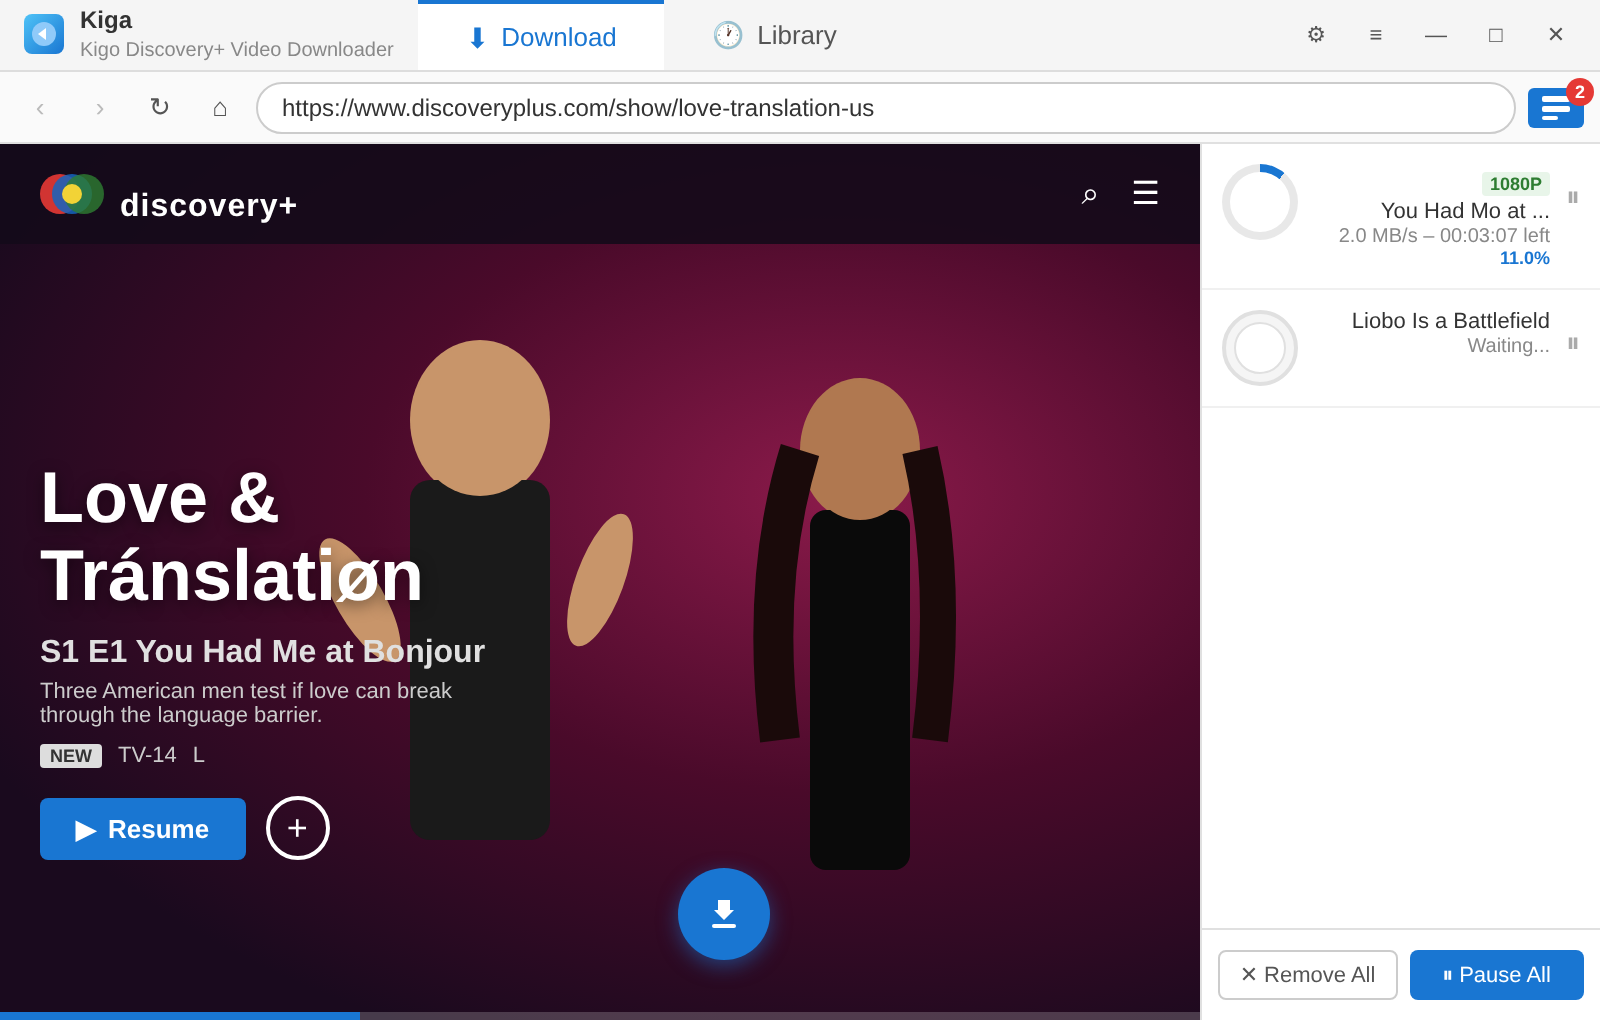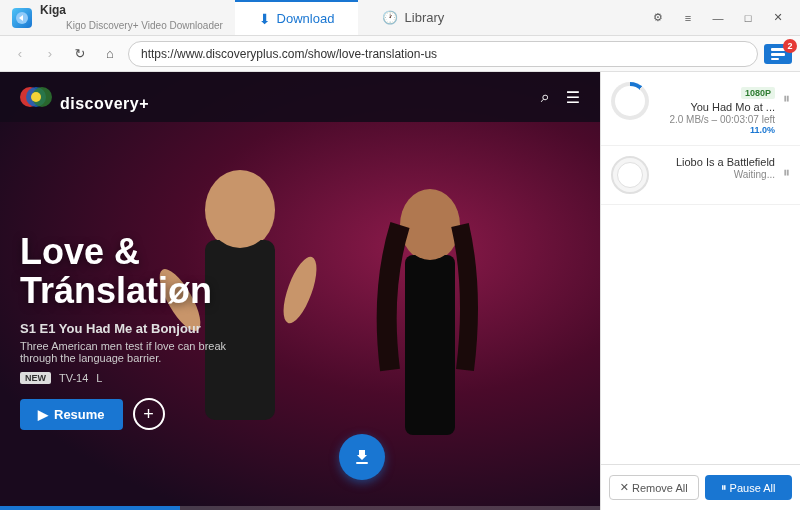--- a/index.html
+++ b/index.html
@@ -22,21 +22,21 @@
       min-width: 160px;
     }
     .app-logo {
       width: 20px; height: 20px;
       background: linear-gradient(135deg, #4fc3f7, #1976d2);
       border-radius: 4px;
       display: flex; align-items: center; justify-content: center;
     }
     .app-title-text { font-size: 12px; color: #333; line-height: 1.2; }
     .app-title-text .app-name { font-weight: 600; display: block; }
-    .app-title-text .app-sub { color: #888; font-size: 10px; margin-left: 26px; }
+    .app-title-text .app-sub { color: #888; font-size: 10px; }
 
     .tabs {
       display: flex;
       flex: 1;
       height: 100%;
       align-items: center;
     }
     .tab {
       height: 100%;
       display: flex;
@@ -180,21 +180,21 @@
       color: white;
       margin-top: 17px;
     }
     .hero-title {
       font-size: 36px;
       font-weight: 700;
       line-height: 1.1;
       text-shadow: 0 2px 8px rgba(0,0,0,0.5);
     }
     .hero-subtitle {
-      font-size: 13px;
+      font-size: 16px;
       font-weight: 600;
       margin-top: 10px;
       color: #e0e0e0;
     }
     .hero-desc {
       font-size: 11px;
       color: #ccc;
       margin-top: 4px;
       max-width: 240px;
     }

